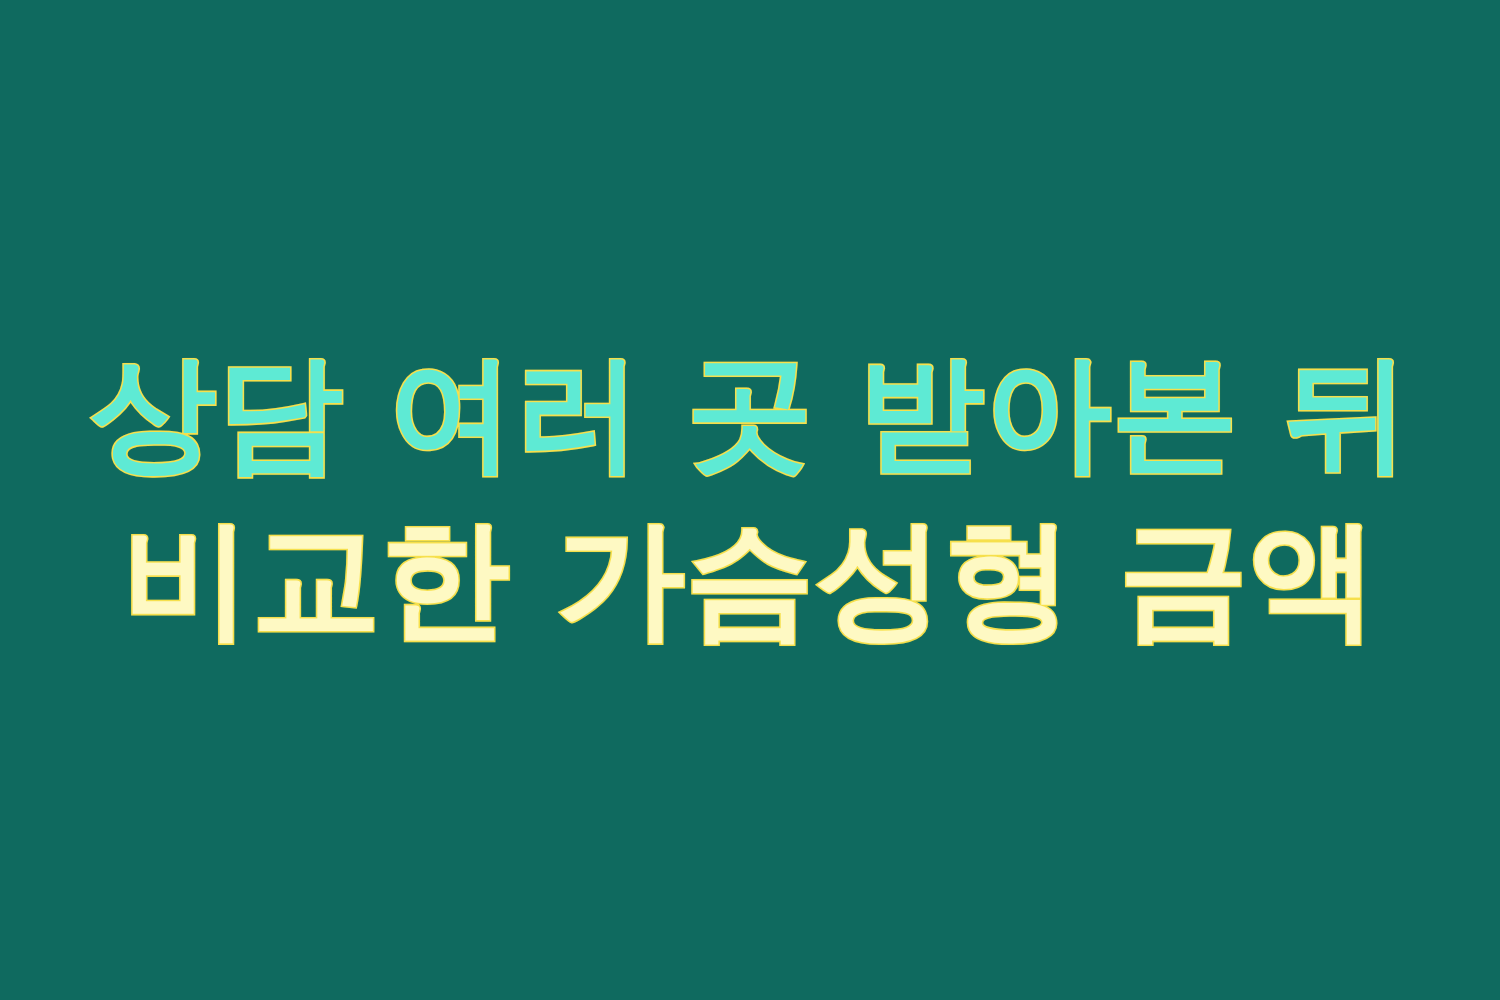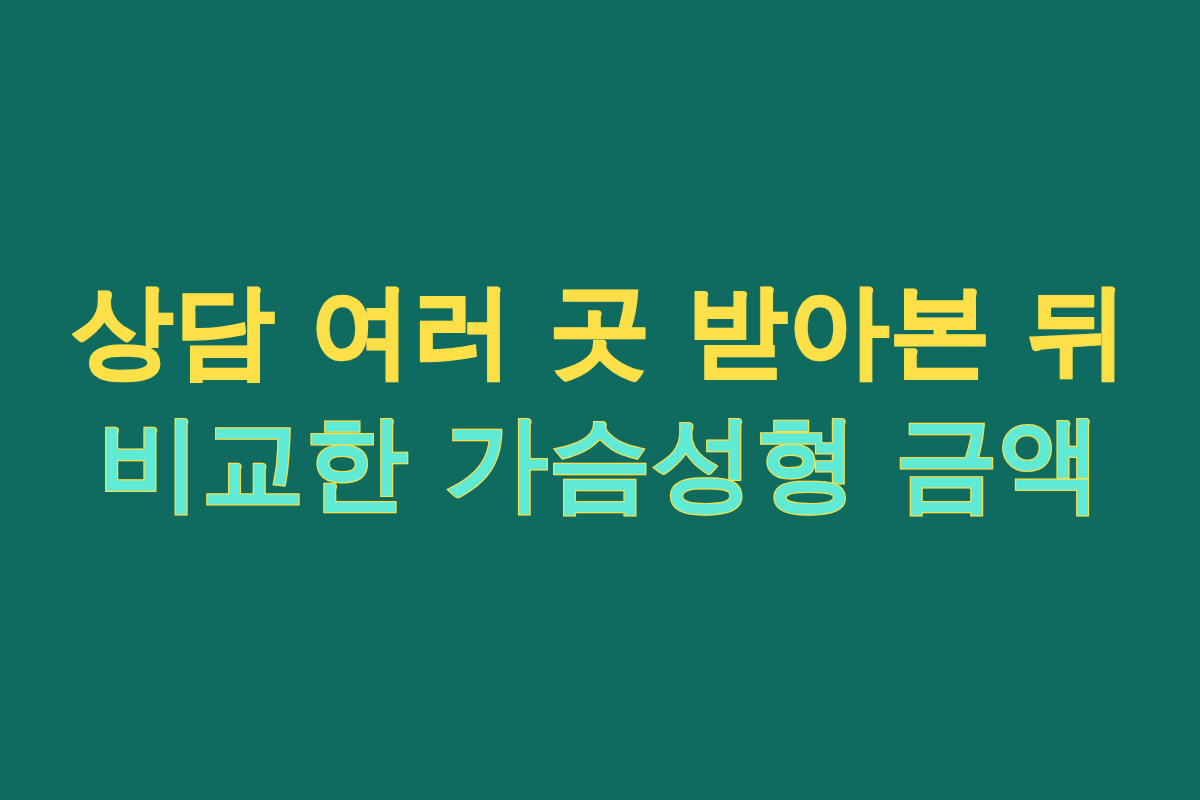--- a/index.html
+++ b/index.html
@@ -65,19 +65,19 @@
     font-size: 103px;
   }
 </style>
 </head>
 <body style="background: rgb(15, 106, 95);">
 
 <div class="banner" style="background: rgb(15, 106, 95);">
 
   <div class="headline-block">
 
-    <span class="headline-line line-1" style="color: #fde047; -webkit-text-stroke: 2.5px rgb(247, 224, 77);">상담 여러 곳 받아본 뒤</span>
+    <span class="headline-line line-1" style="color: #5eead4; -webkit-text-stroke: 2.5px rgb(247, 224, 77);">상담 여러 곳 받아본 뒤</span>
 
-    <span class="headline-line line-2" style="color: #5eead4; -webkit-text-stroke: 2.5px rgb(247, 224, 77);">비교한 가슴성형 금액</span>
+    <span class="headline-line line-2" style="color: #fef9c3; -webkit-text-stroke: 2.5px rgb(247, 224, 77);">비교한 가슴성형 금액</span>
 
   </div>
 
 </div>
 
 </body></html>

